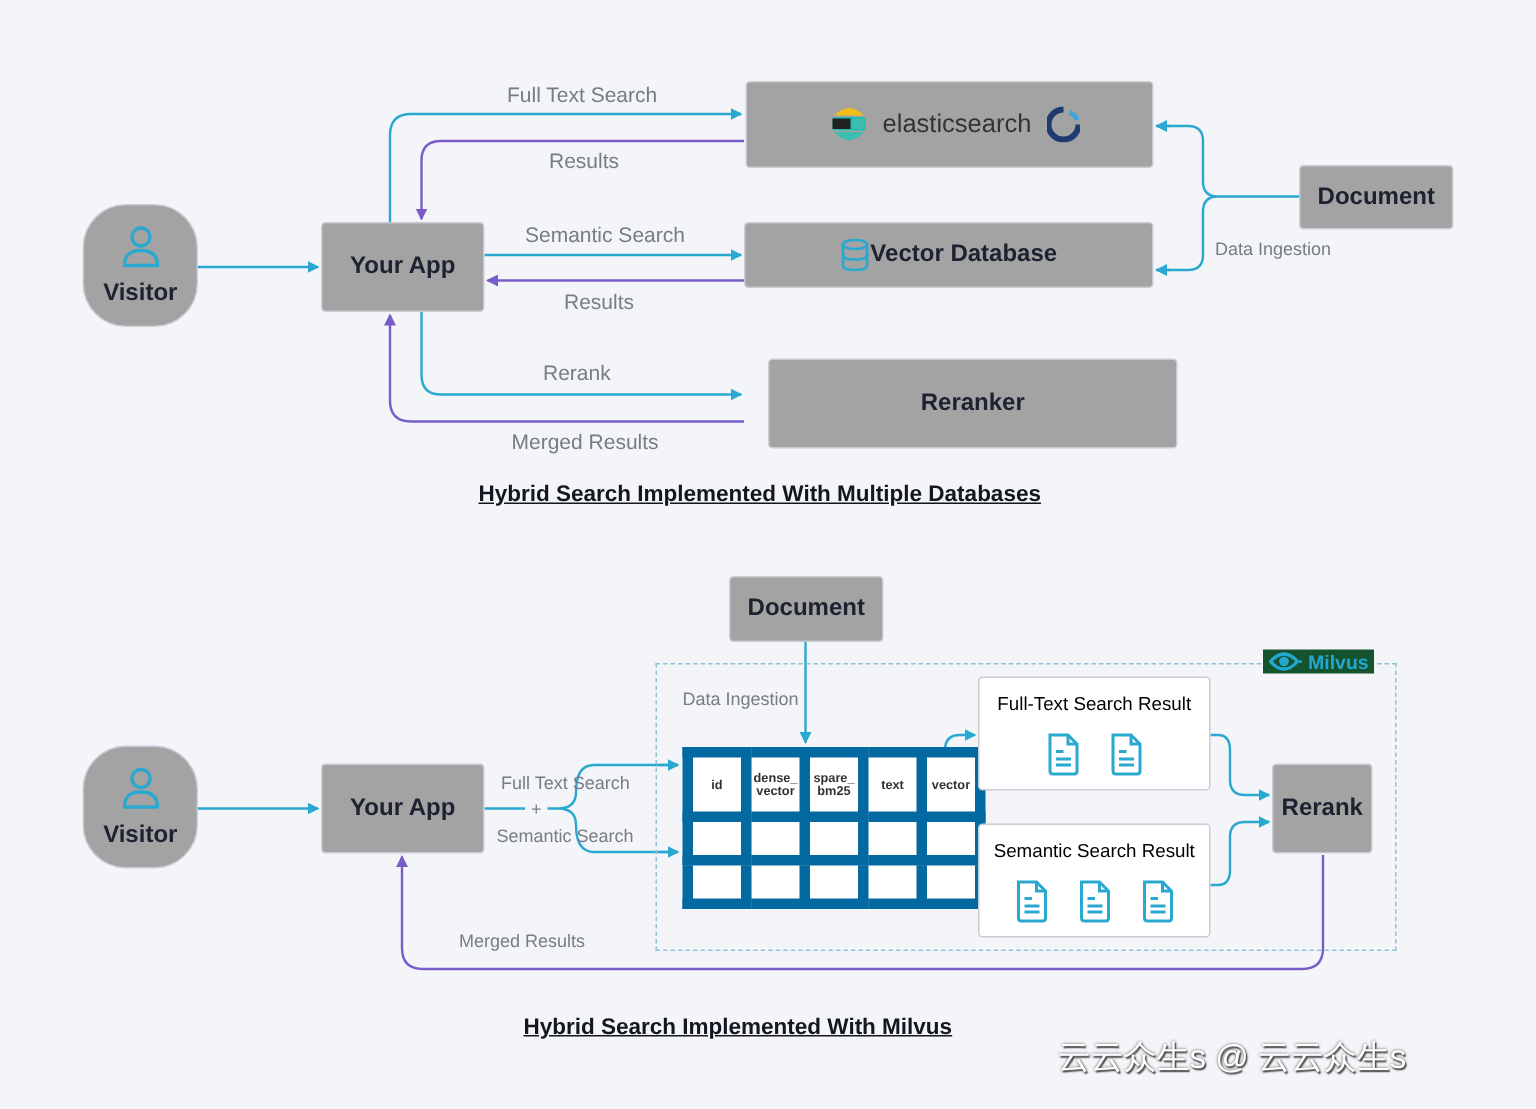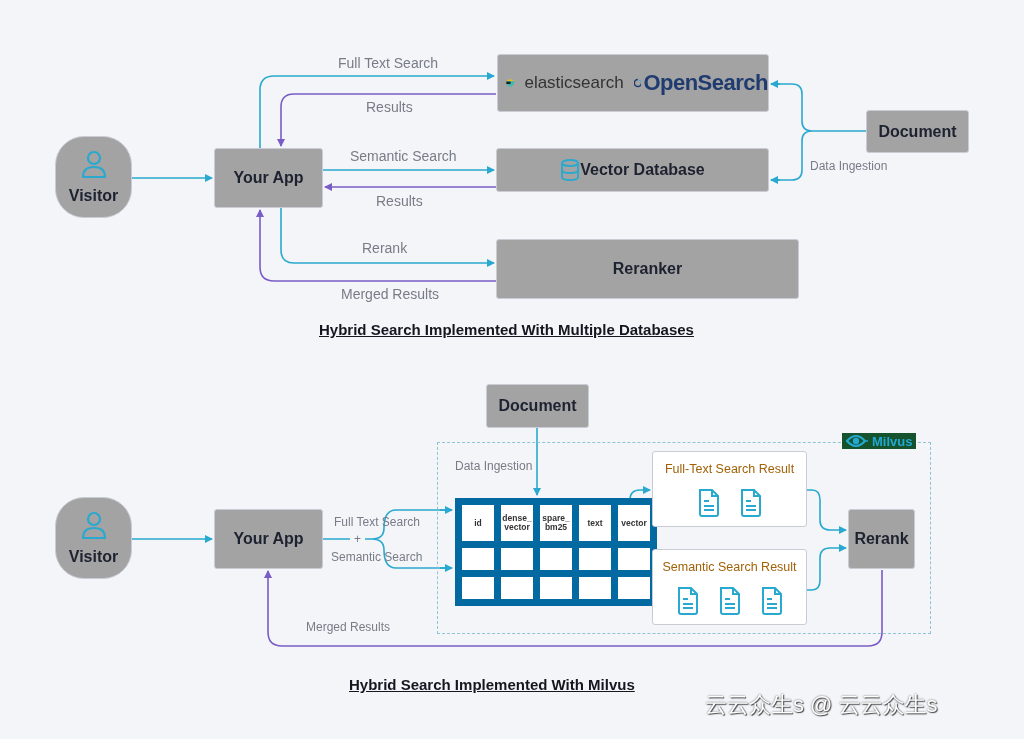--- a/index.html
+++ b/index.html
@@ -13,21 +13,21 @@
   .caption { position:absolute; font-weight:bold; font-size:15px; color:#14171f; white-space:nowrap;text-decoration:underline; }
   .visitor { flex-direction:column;border-radius:29px; }
   .visitor svg { margin-bottom:6px; }
   .milvus-region { position:absolute; left:437px; top:442px; width:494px; height:192px; border:1px dashed #8ec4d6; box-sizing:border-box; }
   .milvus-tag { position:absolute; left:842px; top:433px; background:#14532d; padding:0 4px; display:flex; align-items:center; gap:4px;
                 color:#22a8d1; font-weight:bold; font-size:13px; }
   table.schema { position:absolute; left:455px; top:498px; border-collapse:collapse; background:#fff; }
   table.schema td { border:7px solid #0369a1; width:32px; height:22px; font-size:8.5px; font-weight:bold; text-align:center; color:#333; line-height:9px; padding:0; }
   table.schema tr.head td { height:36px; }
   .result { position:absolute; background:#fff; border:1px solid #c9ccd4; border-radius:3px; box-sizing:border-box; }
-  .result .title { position:absolute; left:0; right:0; top:10px; text-align:center; font-size:12.5px; color:#a16207; }
+  .result .title { position:absolute; left:0; right:0; top:10px; text-align:center; font-size:12.5px; color:#000000; }
   .result .docs { position:absolute; left:0; right:0; top:36px; display:flex; justify-content:center; gap:18px; }
   .watermark { position:absolute; left:705px; top:690px; font-size:22px; color:#fff;
                text-shadow:0 0 2px #555, 1px 1px 1px #444; white-space:nowrap; }
   .es-logo { position:absolute; left:497px; top:54px; width:272px; height:58px; display:flex; align-items:center; gap:10px; padding-left:8px; }
   .es-text { font-size:17px; color:#333; font-weight:normal; }
   .os-text { font-size:22px; color:#1f3b6f; font-weight:bold; letter-spacing:-0.5px; }
 </style>
 </head>
 <body>
 
@@ -84,33 +84,32 @@
     <rect x="1" y="9" width="22" height="9" rx="2" fill="#24bbb1"></rect>
     <rect x="1" y="10" width="12" height="7" fill="#222"></rect>
     <rect x="14" y="10" width="8" height="7" rx="3" fill="#3ebeb0"></rect>
     <path d="M2,19 Q12,30 22,19 Z" fill="#3ebeb0"></path>
   </svg>
   <span class="es-text">elasticsearch</span>
   <svg width="22" height="24" viewBox="0 0 22 24">
     <path d="M11,2 A10,10 0 1,0 21,12" fill="none" stroke="#1f3b6f" stroke-width="4"></path>
     <path d="M15,4 A8,8 0 0,1 20,9" fill="none" stroke="#3aa6dd" stroke-width="3"></path>
   </svg>
-  <span class="os-text" style="margin-left:-8px;">OpenSearch</span>
 </div>
 
 <div class="box" style="left:496px;top:148px;width:273px;height:44px;">
   <svg width="20" height="22" viewBox="0 0 20 22">
     <ellipse cx="10" cy="4" rx="8" ry="3" fill="none" stroke="#29a9cf" stroke-width="1.8"></ellipse>
     <path d="M2,4 V18 Q2,21 10,21 Q18,21 18,18 V4" fill="none" stroke="#29a9cf" stroke-width="1.8"></path>
     <path d="M2,11 Q2,14 10,14 Q18,14 18,11" fill="none" stroke="#29a9cf" stroke-width="1.8"></path>
   </svg>
   <span>Vector Database</span>
 </div>
 
-<div class="box" style="left:496px;top:239px;width:303px;height:60px;text-align:right;">
+<div class="box" style="left:512px;top:239px;width:273px;height:60px;text-align:right;">
   <span>Reranker</span>
 </div>
 
 <div class="box" style="left:866px;top:110px;width:103px;height:43px;">
   <span>Document</span>
 </div>
 
 <span class="lbl" style="left:338px;top:55px;">Full Text Search</span>
 <span class="lbl" style="left:366px;top:99px;">Results</span>
 <span class="lbl" style="left:350px;top:148px;">Semantic Search</span>

